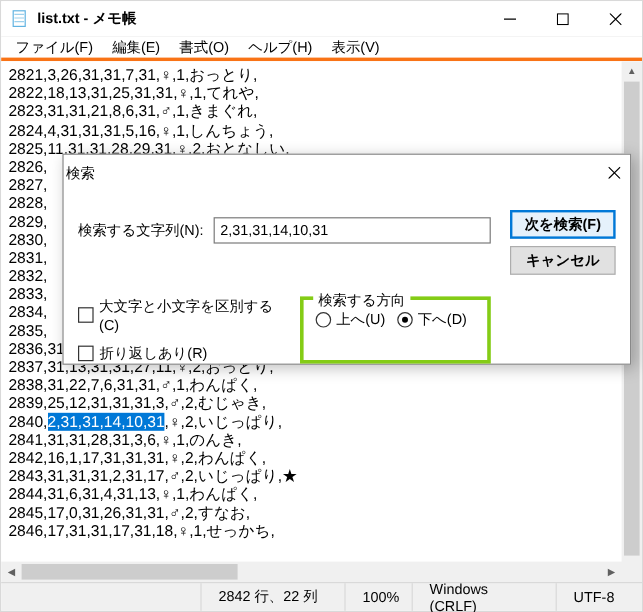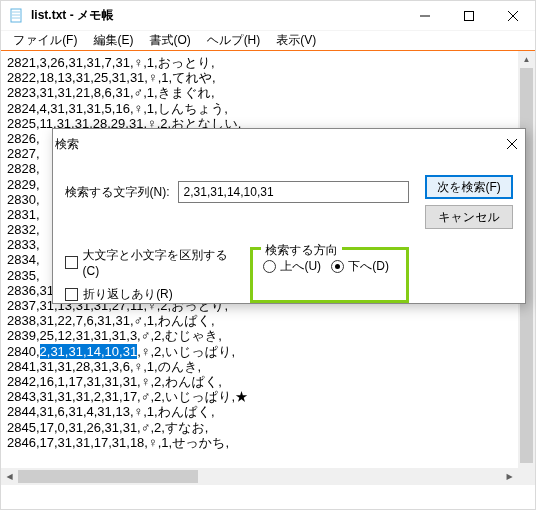--- a/index.html
+++ b/index.html
@@ -5,21 +5,21 @@
 * { margin:0; padding:0; box-sizing:border-box; font-family:"Yu Gothic UI","Meiryo",sans-serif; }
 body { background:#f0f0f0; width:536px; height:510px; overflow:hidden; position:relative; }
 .window { position:absolute; left:0; top:0; width:536px; height:510px; background:#fff; border:1px solid #d9d9d9; }
 .titlebar { height:30px; display:flex; align-items:center; background:#fff; border-bottom:1px solid #f4f4f4;font-weight:bold; }
 .titlebar-icon { width:16px; height:16px; margin:0 6px 0 8px; display:inline-block; }
 .titlebar-icon svg { width:16px; height:16px; }
 .titlebar-text { flex:1; font-size:12px; color:#000; }
 .titlebar-btns { display:flex; }
 .titleb { width:44px; height:30px; display:flex; align-items:center; justify-content:center; color:#000; }
 .titleb svg { width:10px; height:10px; }
-.menubar { height:20px; display:flex; align-items:center; padding-left:4px; background:#fff; border-bottom:1px solid #f97316; }
+.menubar { height:20px; display:flex; align-items:center; padding-left:4px; background:#fff; border-bottom:3px solid #f97316; }
 .menu-item { font-size:12px; padding:2px 8px; }
 .editor { position:relative; height:432px; overflow:hidden; background:#fff; }
 .text-content { padding:4px 6px; font-size:13px; line-height:15.2px; font-family:"MS Gothic","Meiryo",monospace; color:#000; white-space:pre; }
 .text-content .line { height:15.2px; }
 .sel { background:#0078d7; color:#fff; }
 .star { color:#000; }
 .vscrollbar { position:absolute; right:0; top:0; width:17px; height:100%; background:#f0f0f0; }
 .vscroll-up,.vscroll-down { width:17px; height:17px; display:flex; align-items:center; justify-content:center; }
 .vscroll-down { position:absolute; bottom:0; }
 .vscroll-thumb { position:absolute; top:17px; left:2px; width:13px; height:395px; background:#cdcdcd; }
@@ -32,21 +32,21 @@
 .status-cell { padding:0 14px; border-left:1px solid #d9d9d9; height:100%; display:flex; align-items:center; }
 .status-cell.first { flex:1; border-left:none; }
 .dialog { position:absolute; left:52px; top:128px; width:474px; height:176px; background:#fff; border:1px solid #888; box-shadow:3px 3px 12px rgba(0,0,0,0.25); }
 .dialog-titlebar { height:30px; display:flex; align-items:center; padding:0 2px; font-size:12px; }
 .dialog-title { flex:1; }
 .dialog-close { width:22px; height:22px; display:flex; align-items:center; justify-content:center; }
 .dialog-body { padding:8px 12px; }
 .row-search { display:flex; align-items:center; gap:8px; margin-top:14px; }
 .row-search label { font-size:12px; white-space:nowrap; }
 .search-input { flex:1; height:22px; border:1px solid #7a7a7a; padding:0 5px; font-size:12px; outline:none; }
-.dialog-btns { position:absolute; right:12px; top:46px; width:88px; display:flex; flex-direction:column; gap:6px; }
+.dialog-btns { position:absolute; right:12px; top:46px; width:88px; display:flex; flex-direction:column; gap:6px;font-weight:bold; }
 .dbtn { height:24px; font-size:12px; background:#e1e1e1; border:1px solid #adadad; display:flex; align-items:center; justify-content:center; }
 .dbtn.primary { background:#e5f1fb; border:2px solid #0078d7; }
 .dialog-lower { display:flex; gap:12px; margin-top:44px; justify-content:space-between; padding-right:104px; }
 .checks { display:flex; flex-direction:column; gap:8px; font-size:12px; }
 .check-row { display:flex; align-items:center; gap:5px; }
 .cb { width:13px; height:13px; border:1px solid #333; display:inline-block; }
 .fieldset { border:3px solid #84cc16; padding:6px 10px 8px 10px; position:relative; width:164px; }
 .legend { position:absolute; top:-8px; left:8px; background:#fff; padding:0 4px; font-size:12px; }
 .radios { display:flex; gap:10px; font-size:12px; margin-top:2px; }
 .radio-row { display:flex; align-items:center; gap:4px; }
@@ -107,20 +107,27 @@
     <div class="hscroll-l">
         <span class="arrow">◀</span>
       </div>
     <div class="hscroll-bed">
         <div class="hscroll-thumb"></div>
       </div>
     <div class="hscroll-r">
         <span class="arrow">▶</span>
       </div>
   </div>
+  <div class="statusbar">
+    <div class="status-cell first"></div>
+    <div class="status-cell" style="width:120px">2842 行、22 列</div>
+    <div class="status-cell" style="width:56px">100%</div>
+    <div class="status-cell" style="width:120px">Windows (CRLF)</div>
+    <div class="status-cell" style="width:72px">UTF-8</div>
+  </div>
 </div>
 
 <div class="dialog">
   <div class="dialog-titlebar">
     <span class="dialog-title">検索</span>
     <span class="dialog-close">
         <svg viewBox="0 0 10 10" width="10" height="10">
           <path d="M0 0l10 10M10 0L0 10" stroke="#000"></path>
         </svg>
       </span>

